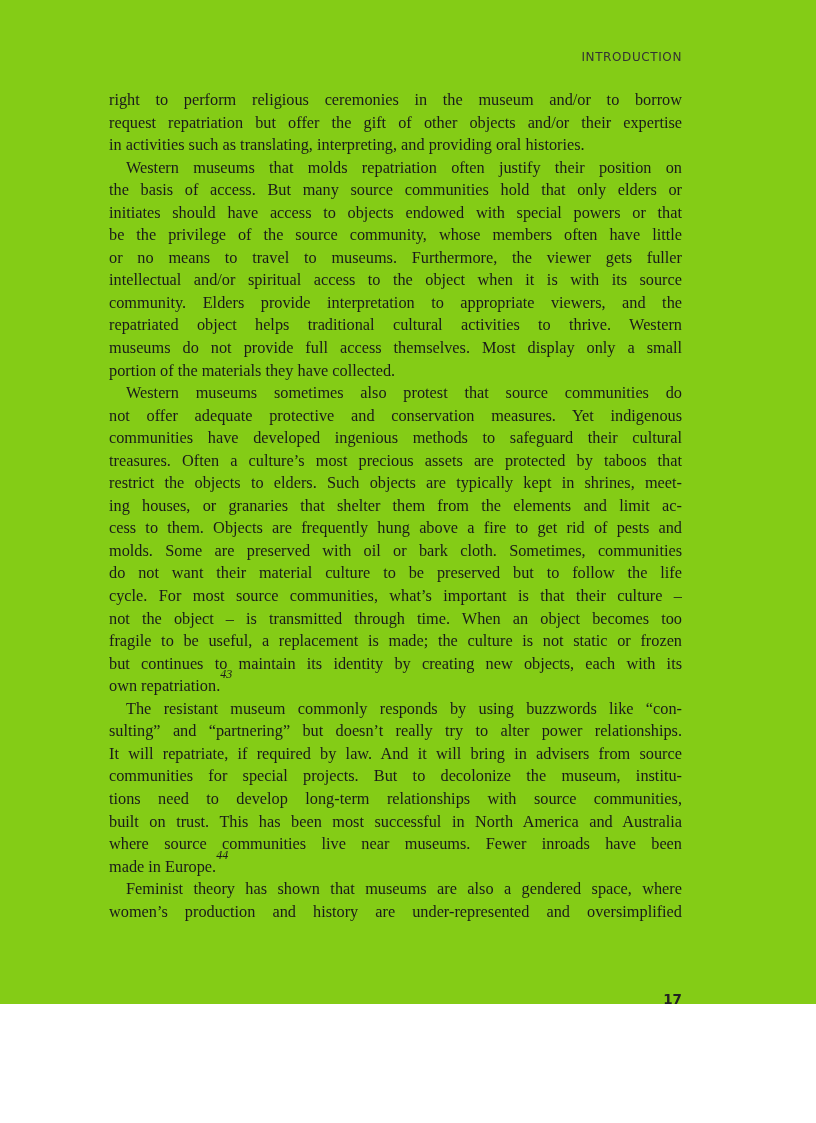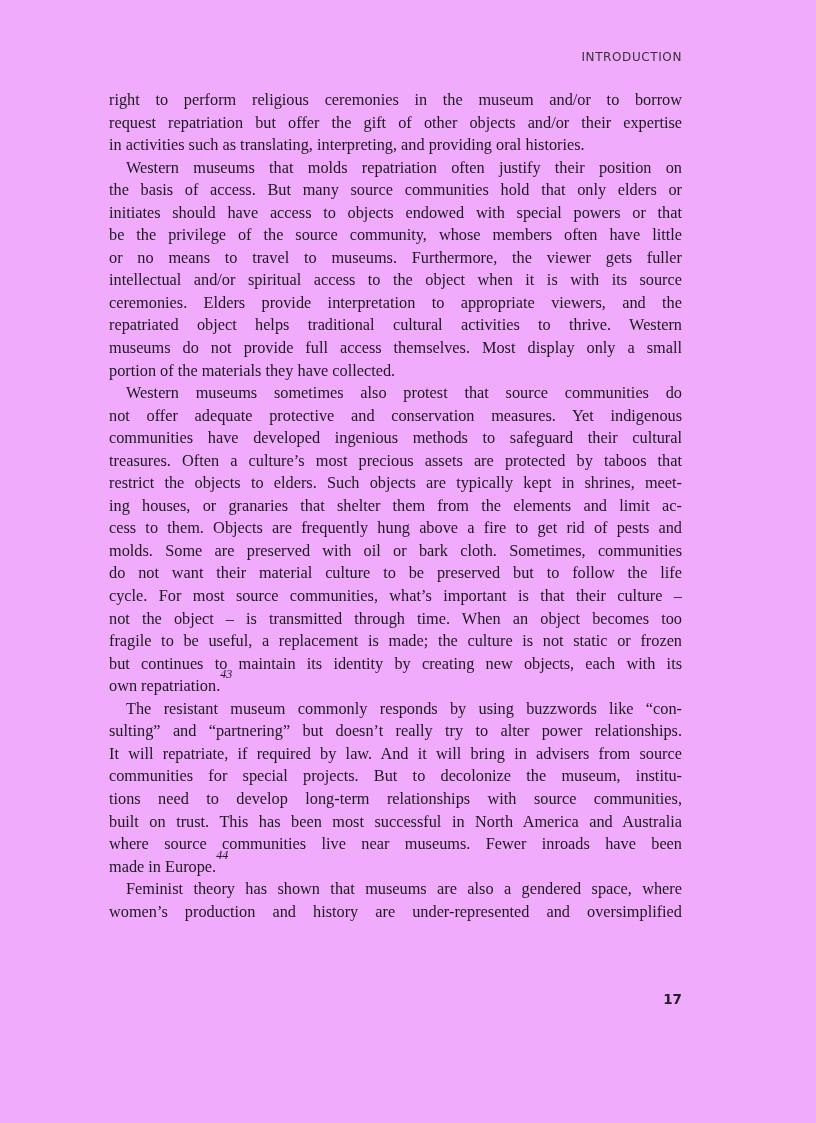--- a/index.html
+++ b/index.html
@@ -1,17 +1,17 @@
 <!DOCTYPE html>
 <html><head>
 <meta charset="utf-8">
 <style>
   html, body { margin:0; padding:0; background:#ffffff; }
   body { width:816px; height:1123px; position:relative; overflow:hidden; }
-  .page { position:absolute; left:0; top:0; width:816px; height:1123px; background:#f0abfc; }
+  .page { position:absolute; left:0; top:0; width:816px; height:1004px; background:#84cc16; }
   .running-head {
     position:absolute; top:50px; left:109px; width:573px; text-align:right;
     font-family:"DejaVu Sans", sans-serif; font-size:12px; letter-spacing:0.6px; color:#333;
   }
   .body-text {
     position:absolute; top:89px; left:109px; width:573px;
     font-family:"Liberation Serif", serif; font-size:16.3px; line-height:22.55px; color:#1a1a1a;
   }
   .line { display:block; white-space:nowrap; text-align:justify; text-align-last:justify; height:22.55px; }
   .line.last { text-align-last:left; }
@@ -36,21 +36,21 @@
       <span class="line last">in activities such as translating, interpreting, and providing oral histories.</span>
     </div>
 
     <div>
       <span class="line indent">Western museums that molds repatriation often justify their position on</span>
       <span class="line">the basis of access. But many source communities hold that only elders or</span>
       <span class="line">initiates should have access to objects endowed with special powers or that</span>
       <span class="line">be the privilege of the source community, whose members often have little</span>
       <span class="line">or no means to travel to museums. Furthermore, the viewer gets fuller</span>
       <span class="line">intellectual and/or spiritual access to the object when it is with its source</span>
-      <span class="line">ceremonies. Elders provide interpretation to appropriate viewers, and the</span>
+      <span class="line">community. Elders provide interpretation to appropriate viewers, and the</span>
       <span class="line">repatriated object helps traditional cultural activities to thrive. Western</span>
       <span class="line">museums do not provide full access themselves. Most display only a small</span>
       <span class="line last">portion of the materials they have collected.</span>
     </div>
 
     <div>
       <span class="line indent">Western museums sometimes also protest that source communities do</span>
       <span class="line">not offer adequate protective and conservation measures. Yet indigenous</span>
       <span class="line">communities have developed ingenious methods to safeguard their cultural</span>
       <span class="line">treasures. Often a culture’s most precious assets are protected by taboos that</span>

